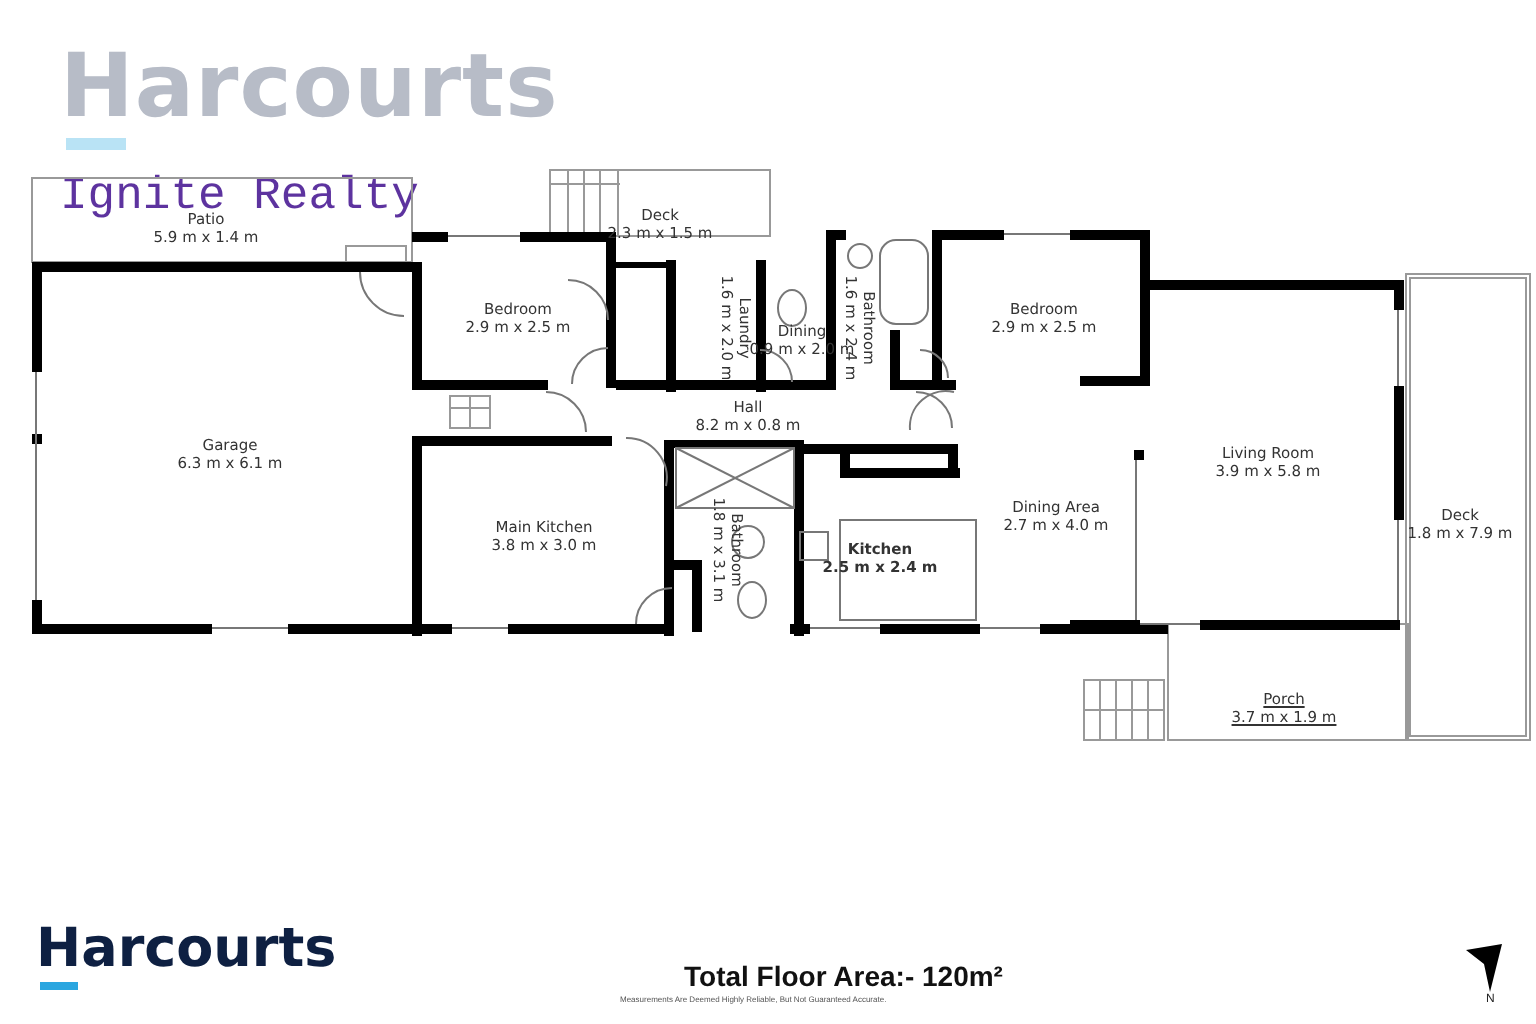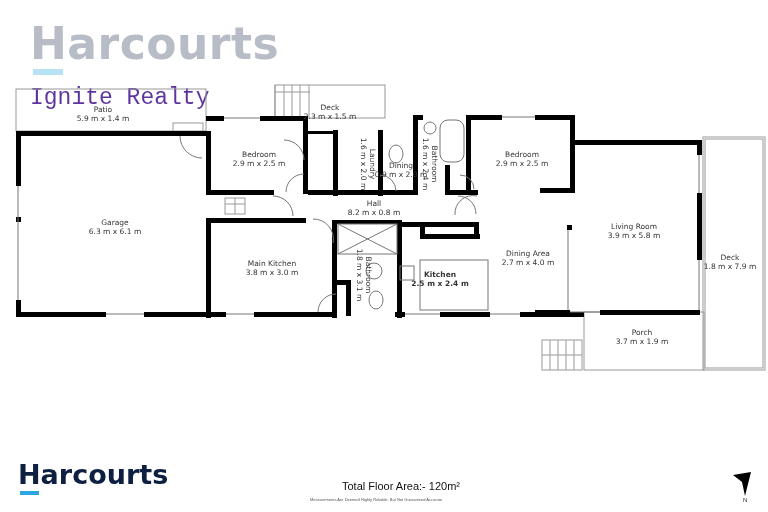--- a/index.html
+++ b/index.html
@@ -5,21 +5,21 @@
     html, body { margin:0; padding:0; background:#ffffff; }
     body { width:768px; height:512px; position:relative; overflow:hidden; font-family:"Liberation Sans", sans-serif; }
     .wm { position:absolute; left:30px; top:22px; font-family:"DejaVu Sans", sans-serif; font-weight:bold; font-size:44px; color:#b7bcc7; letter-spacing:0.5px; line-height:44px; }
     .wm-bar { position:absolute; left:33px; top:69px; width:30px; height:6px; background:#b9e3f5; }
     .wm-sub { position:absolute; left:30px; top:80px; font-family:Liberation Mono, monospace; font-size:23px; color:#4c1d95; line-height:36px; opacity:0.9; }
     svg.plan { position:absolute; left:0; top:0; }
     .lbl { position:absolute; font-family:"DejaVu Sans", sans-serif; font-size:7.5px; color:#333; text-align:center; line-height:9px; white-space:nowrap; transform:translateX(-50%); }
     .lbl.rot { transform:translateX(-50%) rotate(90deg); }
     .logo { position:absolute; left:18px; top:460px; font-family:"DejaVu Sans", sans-serif; font-weight:bold; font-size:27px; color:#0e2042; line-height:30px; }
     .logo-bar { position:absolute; left:20px; top:491px; width:19px; height:4px; background:#2aa6e0; }
-    .tfa { position:absolute; left:342px; top:480px; font-family:"Liberation Sans", sans-serif; font-weight:normal; font-size:11px; color:#111; }
+    .tfa { position:absolute; left:342px; top:480px; font-family:"Liberation Sans", sans-serif; font-weight:bold; font-size:14px; color:#111; }
     .disc { position:absolute; left:310px; top:497px; font-family:"Liberation Sans", sans-serif; font-size:4px; color:#555; }
     .north { position:absolute; left:733px; top:472px; }
     .north-n { position:absolute; left:743px; top:497px; font-size:6px; color:#222; font-family:"Liberation Sans", sans-serif; }
   </style>
 </head>
 <body>
 
 <div class="wm">Harcourts</div>
 <div class="wm-bar"></div>
 <div class="wm-sub">Ignite Realty</div>
@@ -192,21 +192,21 @@
     <div>2.7 m x 4.0 m</div>
   </div>
 <div class="lbl" style="left:634px;top:222px;">
     <div>Living Room</div>
     <div>3.9 m x 5.8 m</div>
   </div>
 <div class="lbl" style="left:730px;top:253px;">
     <div>Deck</div>
     <div>1.8 m x 7.9 m</div>
   </div>
-<div class="lbl" style="left:642px;top:328px;">
+<div class="lbl" style="left:642px;top:345px;text-decoration:underline;">
     <div>Porch</div>
     <div>3.7 m x 1.9 m</div>
   </div>
 
 <div class="logo">Harcourts</div>
 <div class="logo-bar"></div>
 <div class="tfa">Total Floor Area:- 120m²</div>
 <div class="disc">Measurements Are Deemed Highly Reliable, But Not Guaranteed Accurate.</div>
 <svg class="north" width="20" height="26" viewBox="0 0 20 26">
   <polygon points="0,3 18,0 12,24 9,10" fill="#000"></polygon>

